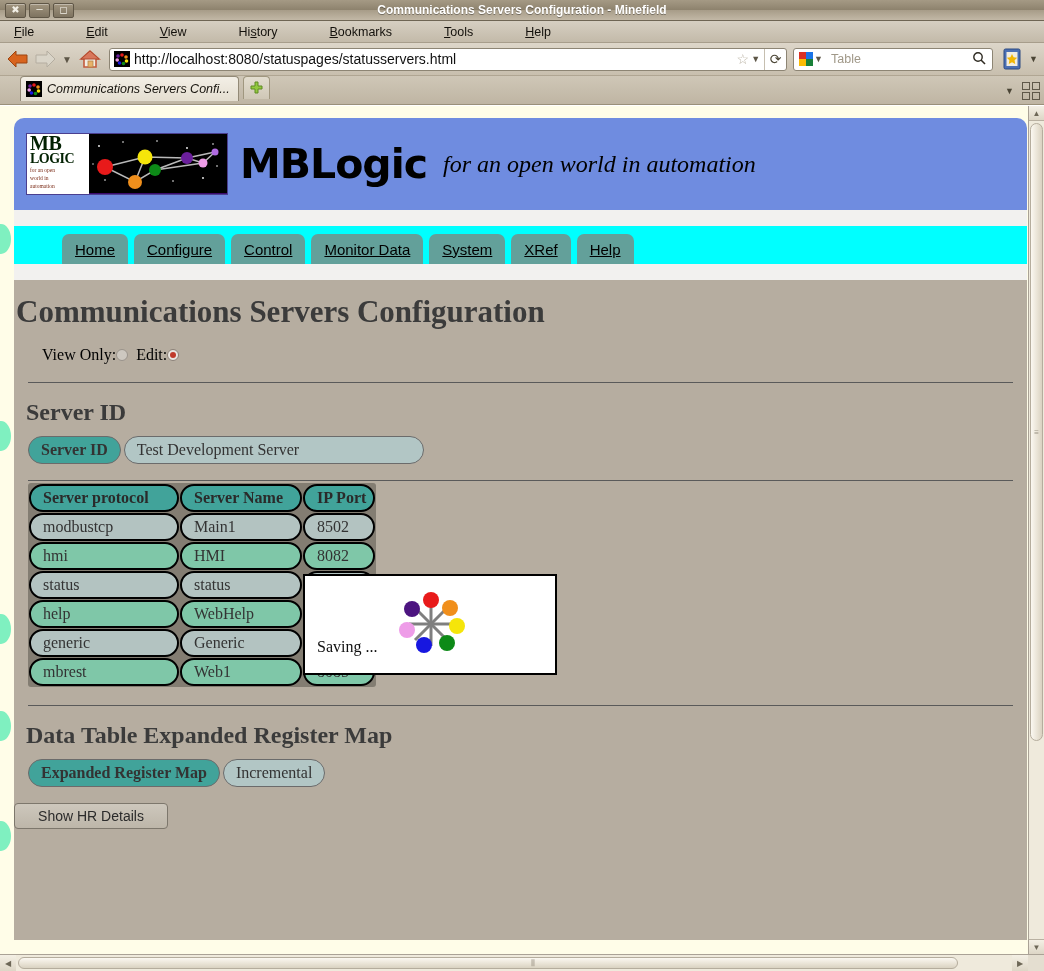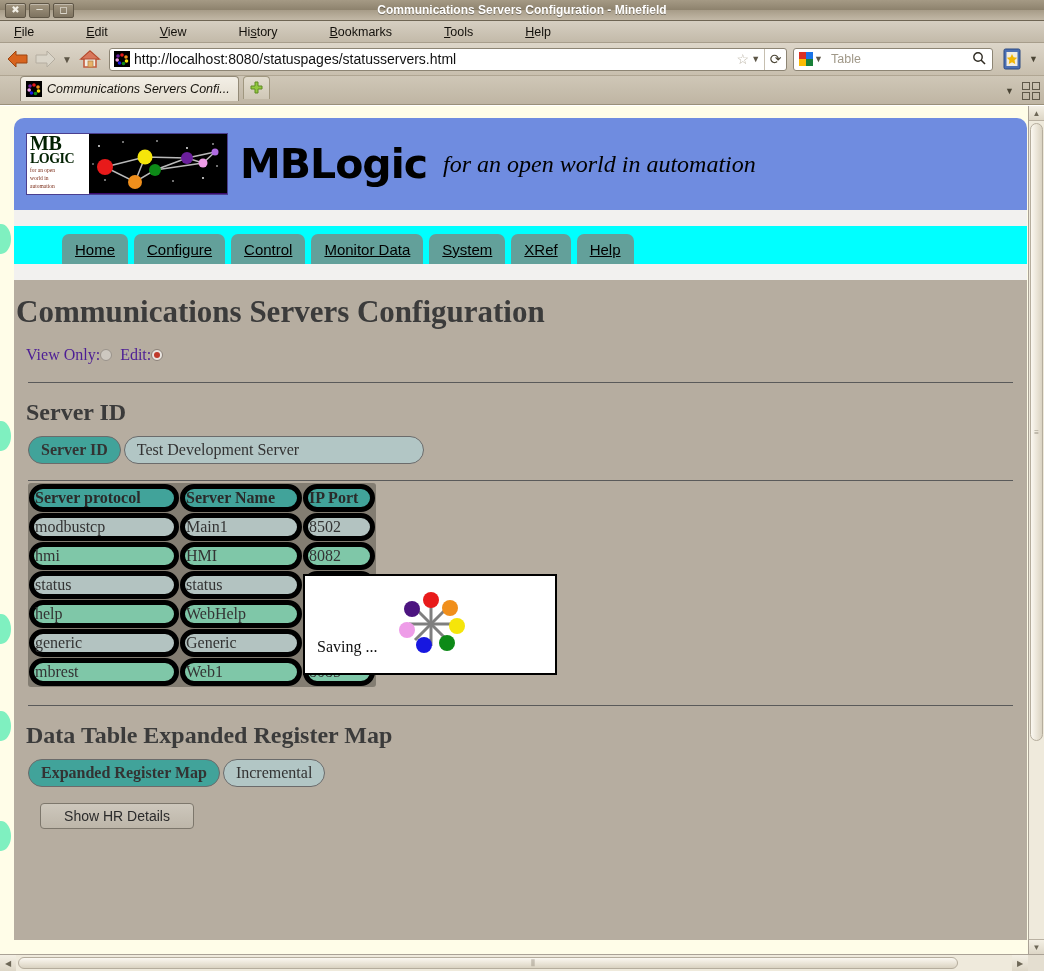--- a/index.html
+++ b/index.html
@@ -267,23 +267,23 @@
     min-height: 660px;
   }
 
   h1.page-title {
     font-family: "Liberation Serif", serif;
     font-size: 31px; font-weight: bold; color: #3b3b3b;
     margin: 0; padding: 14px 0 8px 2px;
   }
   .radio-row {
     font-family: "Liberation Serif", serif;
-    font-size: 16px; color: #4c1d95;
+    font-size: 16px; color: #000000;
     padding: 8px 0 14px 12px;
-    display: flex; align-items: center; 
+    display: flex; align-items: center;  margin-left: 16px;
   }
   .radio {
     width: 12px; height: 12px; border-radius: 50%;
     border: 1px solid #9a938b;
     background: #cdc8c0;
     display:inline-block;
     position: relative;
   }
   .radio.checked { background: #e9e5e0; border-color:#8b8178; }
   .radio.checked::after {
@@ -320,38 +320,38 @@
     border-collapse: separate;
     border-spacing: 1px 1px;
     margin-left: 14px;
     margin-top: 2px;
     background: #837d72;
     border-radius: 3px;
   }
   .tbl td, .tbl th { padding: 0; }
   .cell {
     border-radius: 14px;
-    border: 5px solid #000000;
+    border: 2px solid #000000;
     font-family: "Liberation Serif", serif;
     font-size: 16px; color: #333;
     height: 28px;
     display: flex; align-items: center;
-    padding: 0 1px;
+    padding: 0 12px;
     white-space: nowrap;
   }
   .cell.head { background: #41a39a; font-weight: bold; color:#2a2a2a;}
   .cell.odd  { background: #b3c3c1; }
   .cell.even { background: #7fc7a8; }
   .col-proto { width: 150px; }
   .col-name  { width: 122px; }
   .col-port  { width: 72px; }
 
   
   .btn-partial {
-    margin-left: 26px; margin-top: 16px;
+    margin-top: 16px;
     width: 154px; height: 26px;
     background: linear-gradient(to bottom,#cdc7bc,#bdb6a9);
     border: 1px solid #7d776c;
     border-radius: 4px;
     font-family: "Liberation Sans", sans-serif;
     font-size: 14px; color: #2b2b2b;
     display: flex; align-items: center; justify-content: center;
   }
 
   

